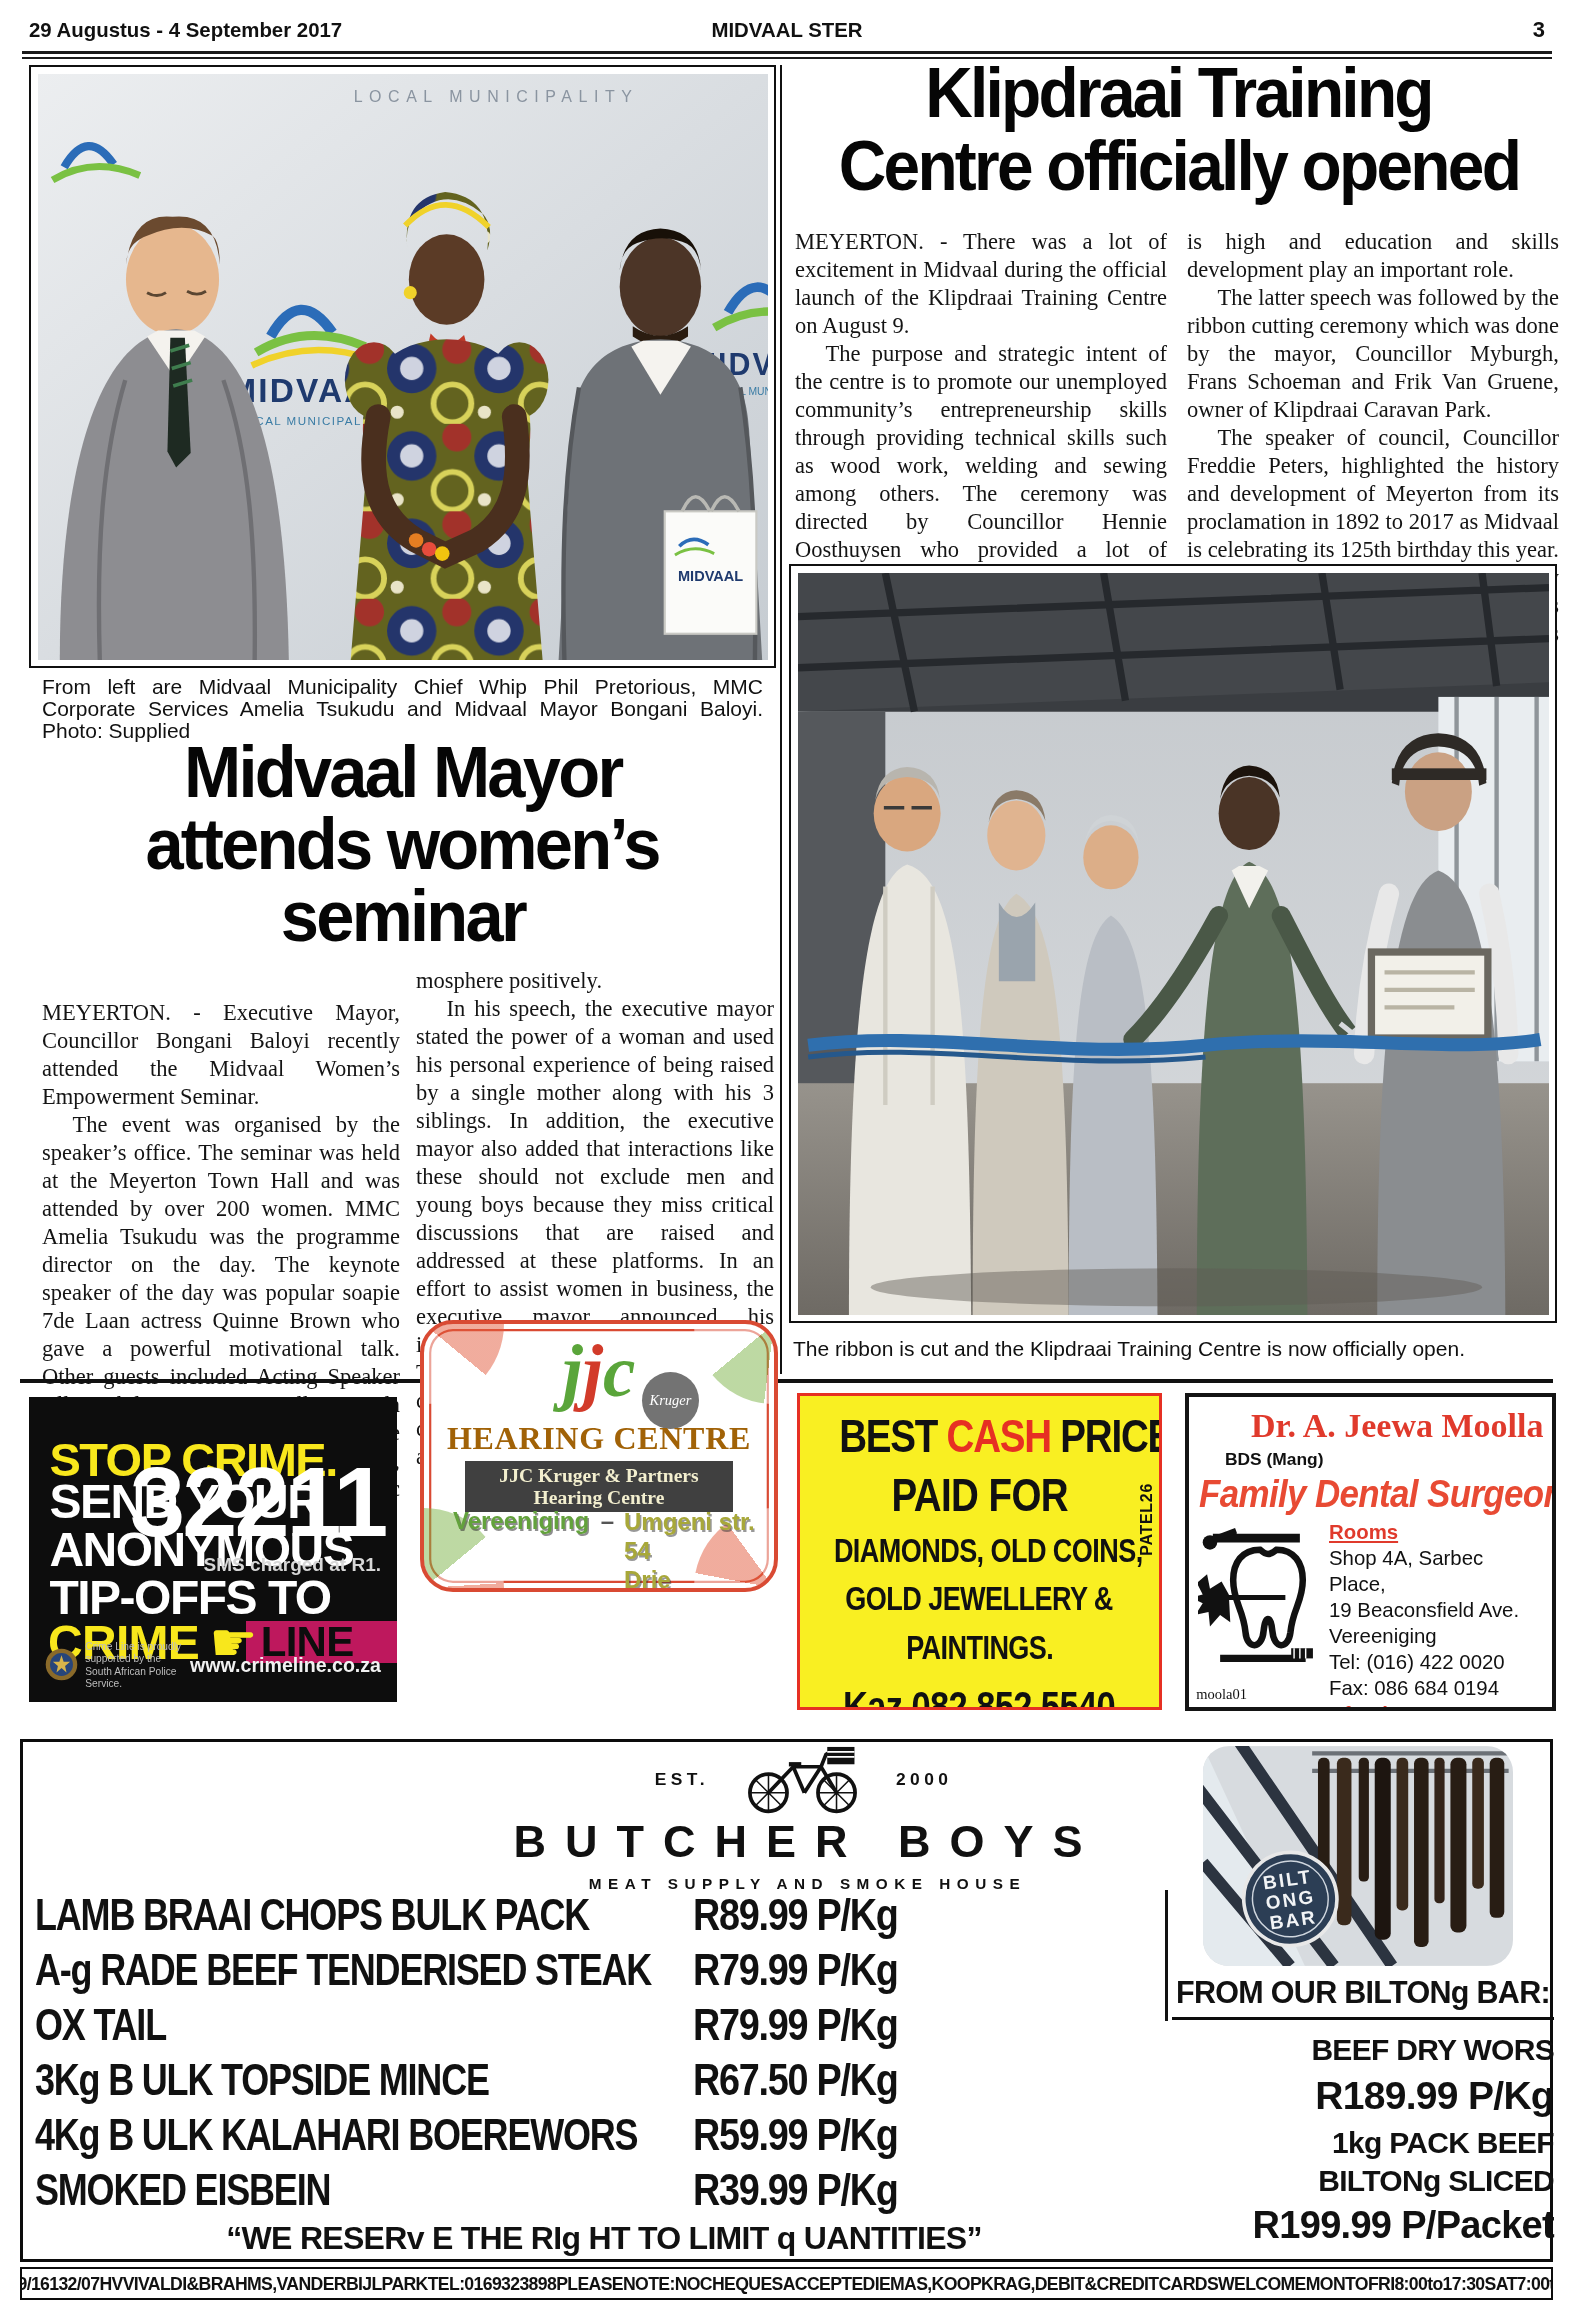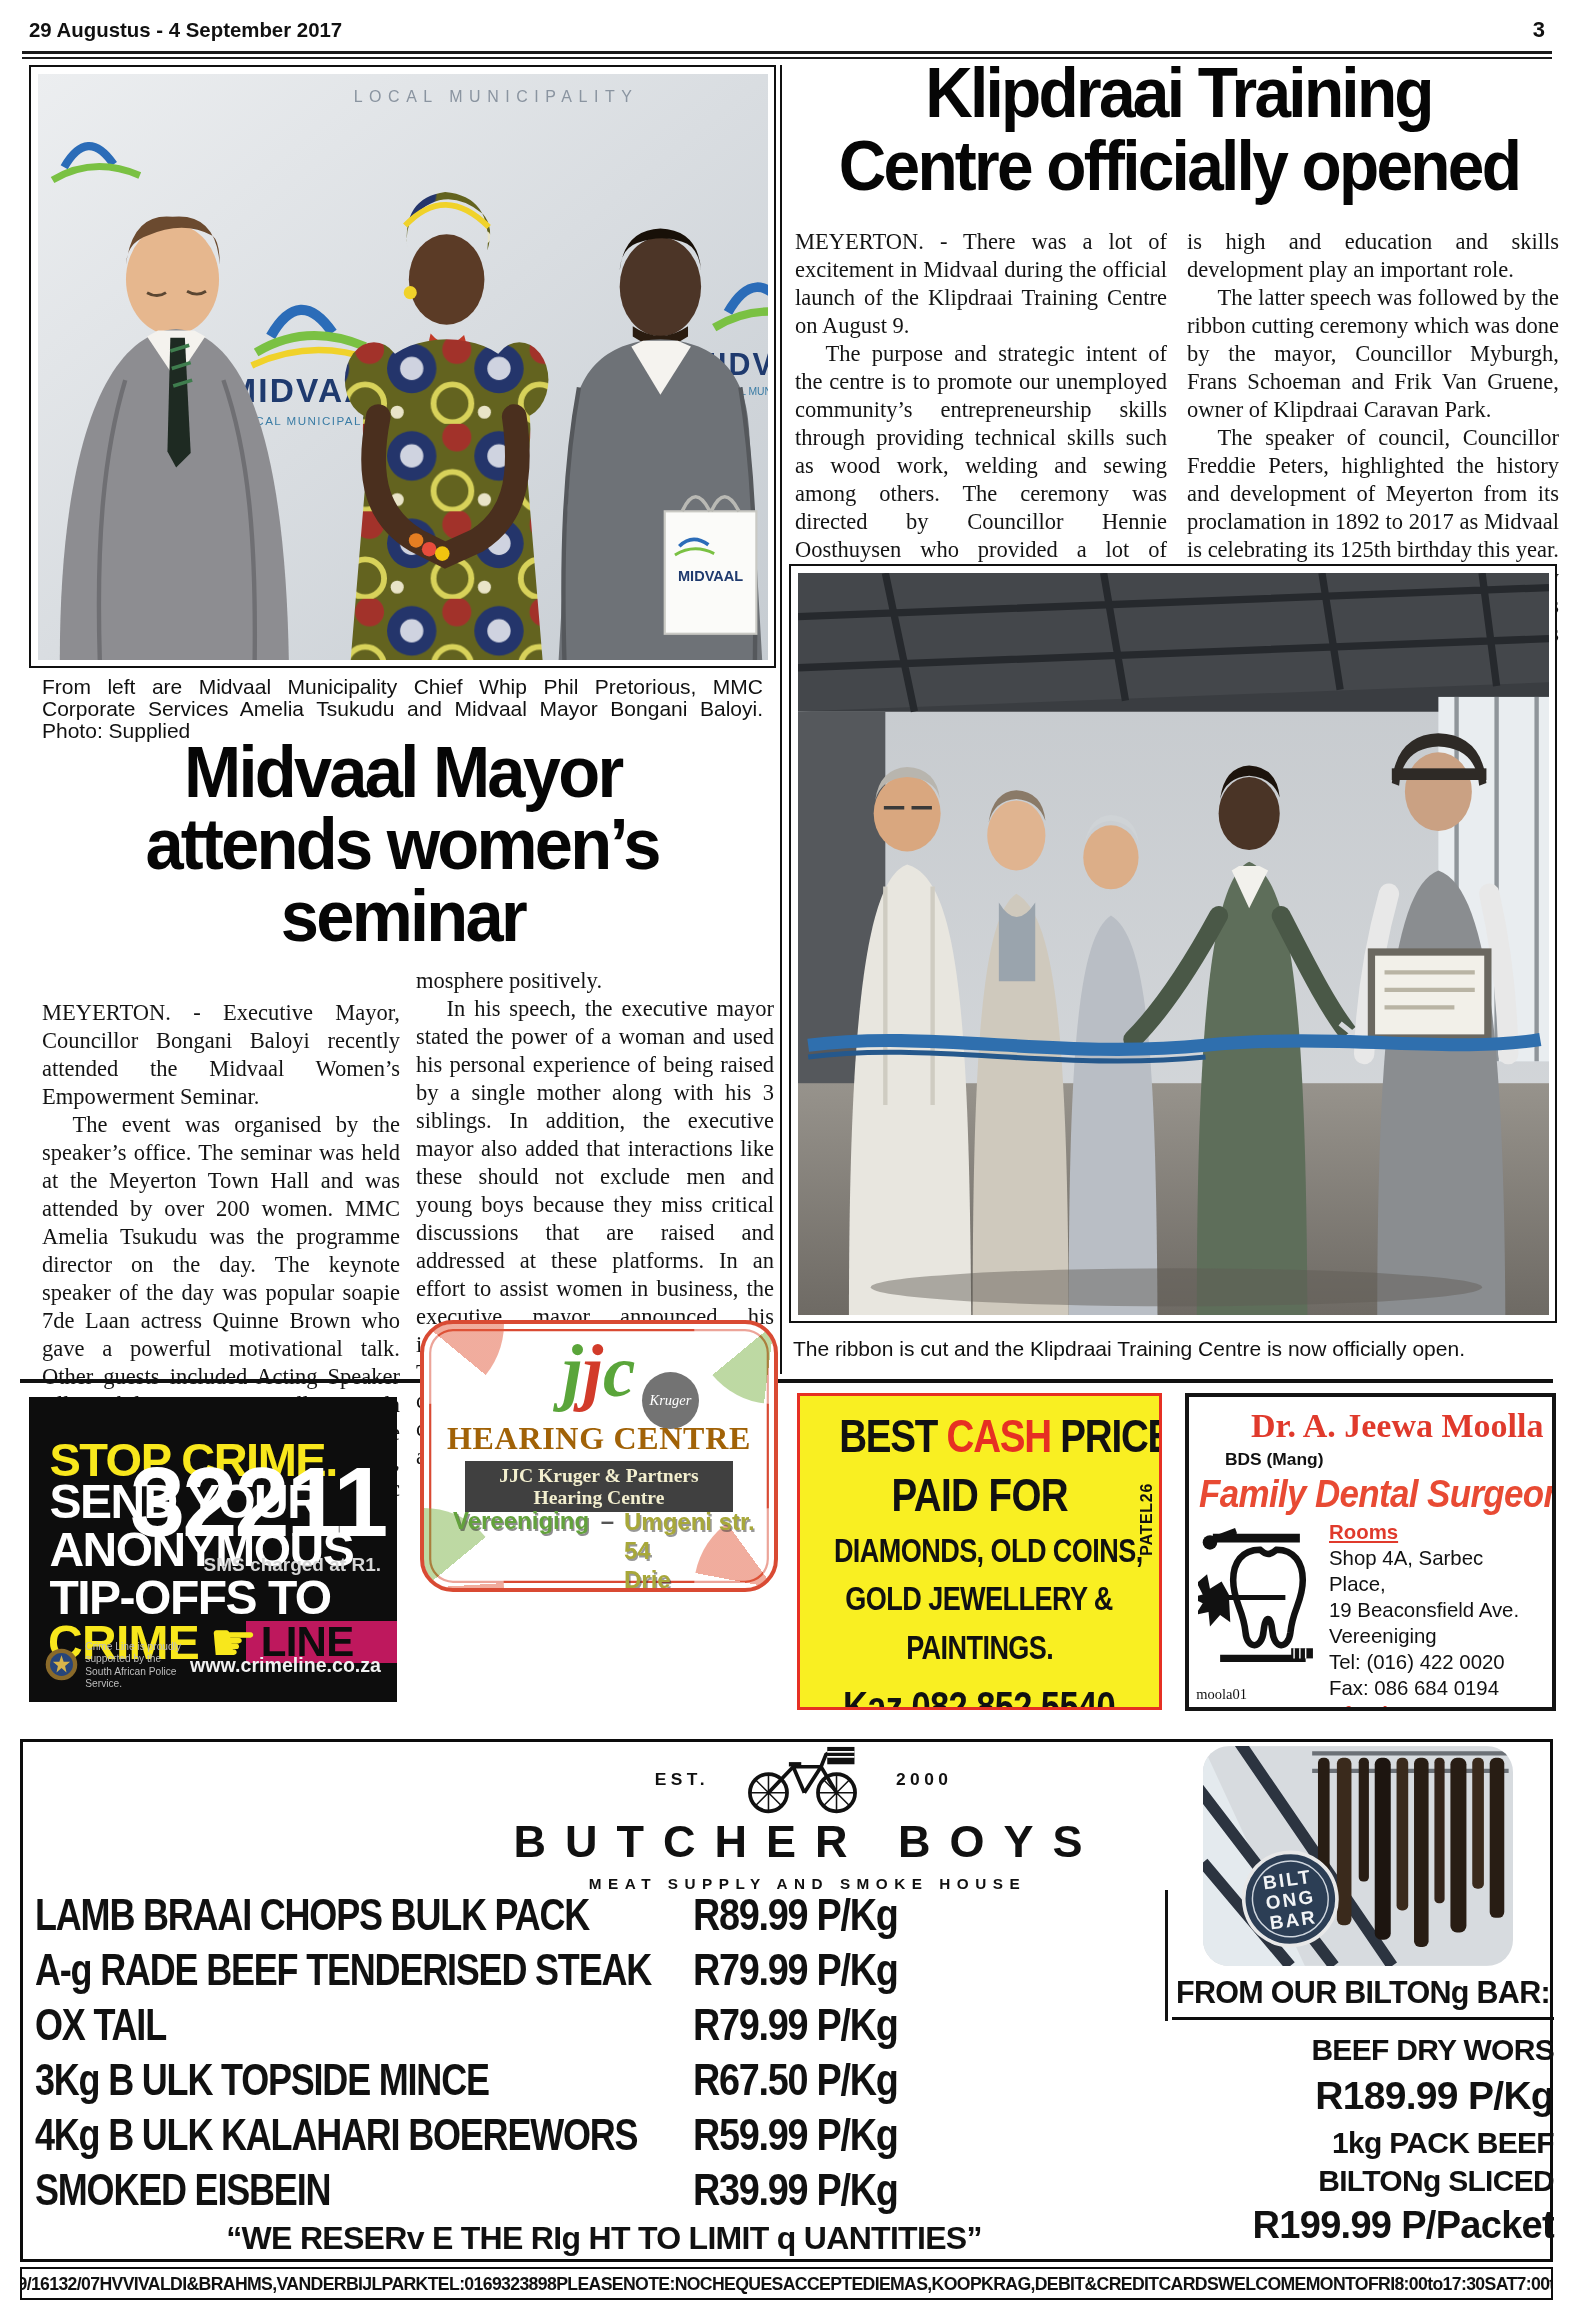--- a/index.html
+++ b/index.html
@@ -98,20 +98,21 @@
   .bb-quote { text-align:center; font-size:32px; font-weight:bold; letter-spacing:-0.7px; }
   .bb-reg { border:2.9px solid #0c0c0c; display:flex; align-items:center; justify-content:center; overflow:hidden; }
   .bb-reg span { font-size:19px; font-weight:bold; white-space:nowrap; transform:scaleX(.93); letter-spacing:-0.7px; }
 </style>
 </head>
 <body>
 
 <div id="page">
 
   <div class="abs mast-date">29 Augustus - 4 September 2017</div>
+  <div class="abs mast-title">MIDVAAL STER</div>
   <div class="abs mast-page">3</div>
   <div class="abs rule-a"></div>
   <div class="abs rule-b"></div>
 
   <div class="abs photobox" style="left:29px; top:65px; width:747px; height:603px;">
     <svg viewBox="0 0 1004 804" preserveAspectRatio="none">
       <defs>
         <linearGradient id="bd" x1="0" y1="0" x2="1" y2="1">
           <stop offset="0" stop-color="#eceef0"></stop>
             <stop offset="1" stop-color="#c6ccd2"></stop>

